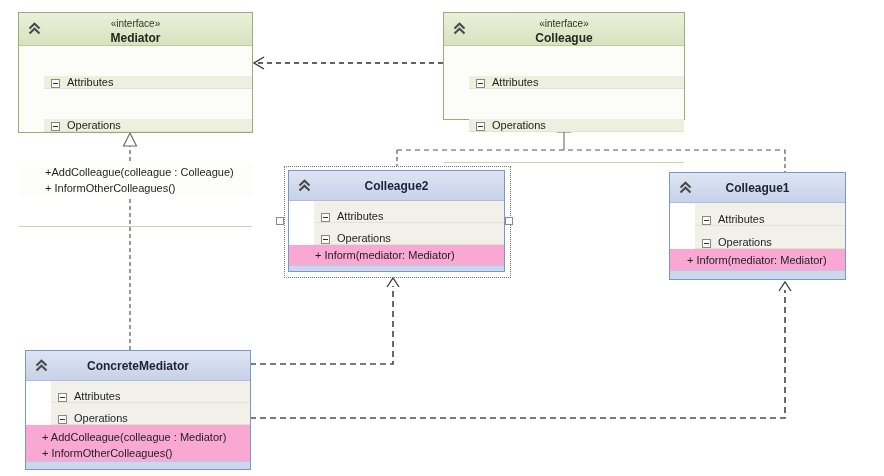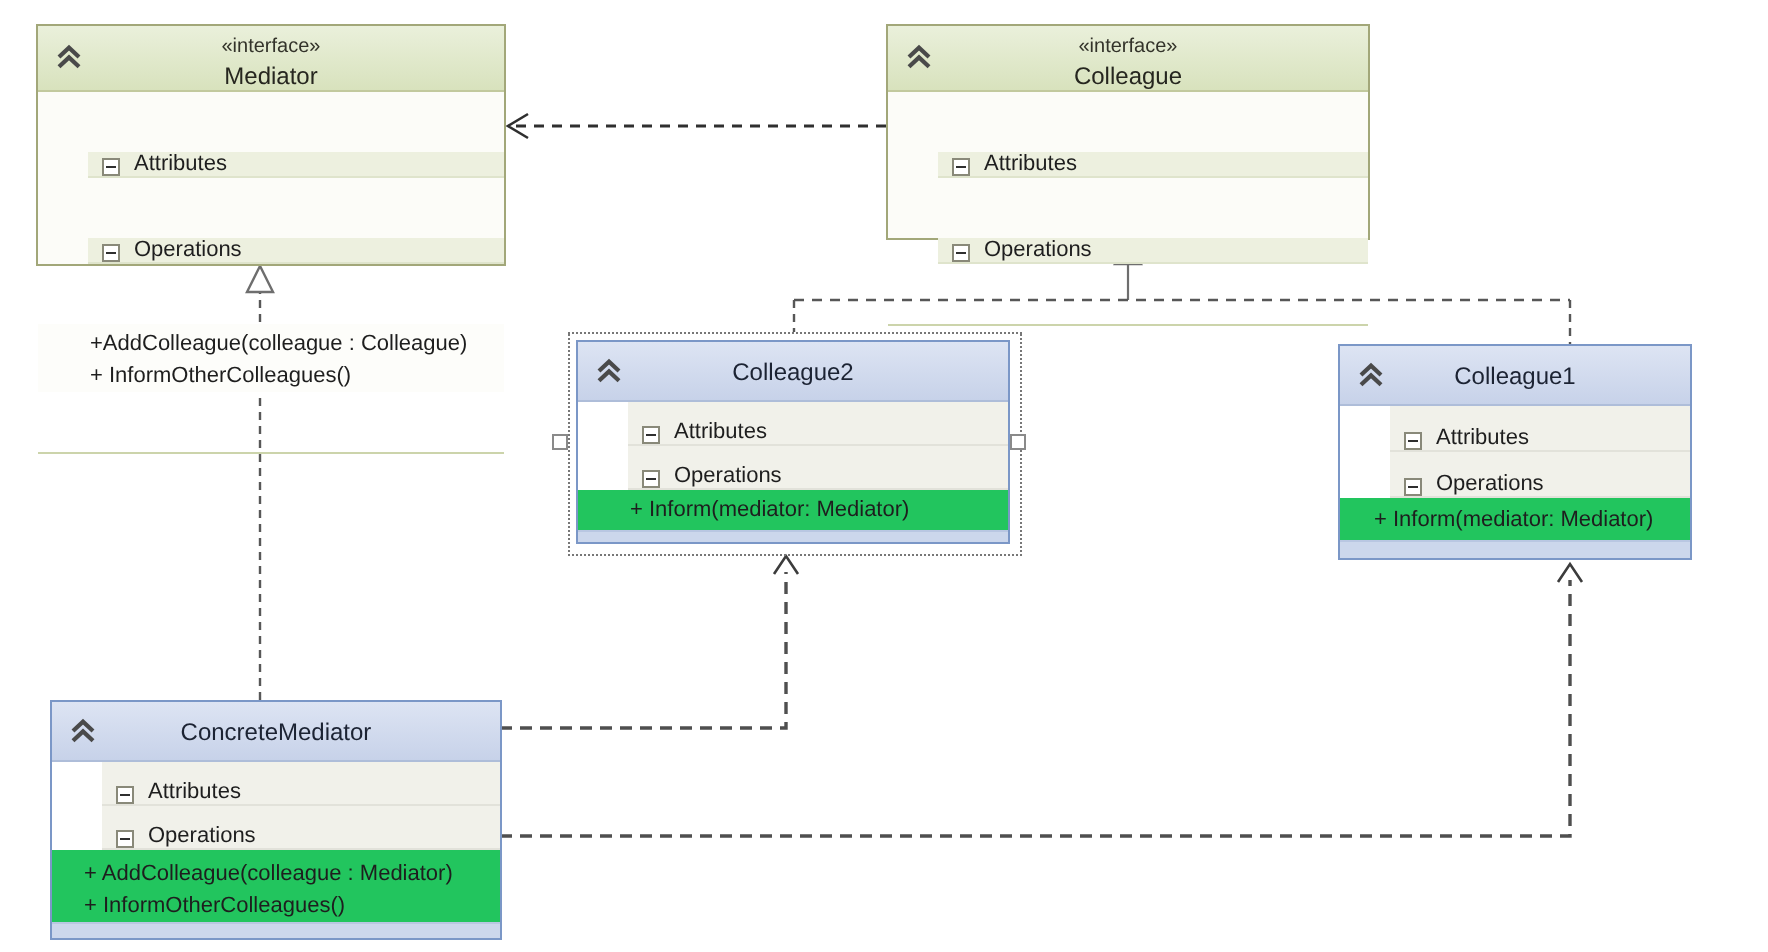--- a/index.html
+++ b/index.html
@@ -11,37 +11,37 @@
 
   
   .uml-box{position:absolute;display:flex;flex-direction:column;box-sizing:border-box;}
   .uml-box.green{border:1px solid #a2a779;background:#fcfcf8;gap:30px;}
   .uml-box.blue{border:1px solid #7b97c7;background:#ffffff;}
 
   .title-area{position:relative;text-align:center;box-sizing:border-box;}
   .green .title-area{background:linear-gradient(#eaf0db,#d8e2bd);border-bottom:1px solid #c2c99e;}
   .blue  .title-area{background:linear-gradient(#dde4f3,#c7d2e9);border-bottom:1px solid #aebdd9;}
   .stereotype{font-size:10px;padding-top:5px;color:#33332a;}
-  .class-title{font-size:12px;font-weight:normal;color:#26261f;padding-top:2px;}
+  .class-title{font-size:12px;font-weight:bold;color:#26261f;padding-top:2px;}
   .blue .class-title{color:#1c2333;}
 
   .chevron{position:absolute;left:8px;top:9px;width:15px;height:13px;cursor:pointer;}
   .chevron svg{display:block;}
 
   .row{display:flex;align-items:flex-end;box-sizing:border-box;margin-left:25px;}
   .green .row{background:#edf0df;border-bottom:1px solid #dfe4cc;}
   .blue  .row{background:#f1f1ea;border-bottom:1px solid #e2e2da;}
   .row-label{font-size:11px;margin-left:7px;}
 
   .expander{display:inline-block;width:9px;height:9px;margin-left:7px;box-sizing:border-box;
             border:1px solid #898979;background:#fff;position:relative;cursor:pointer;}
   .expander::before{content:"";position:absolute;left:1px;right:1px;top:3px;height:1px;background:#2f2f2f;}
 
   .op-list{flex:1;background:#fdfdfa;padding-top:2px;}
-  .blue .op-list{background:#22c55e;}
+  .blue .op-list{background:#f9a8d4;}
   .op{font-size:11px;padding-left:26px;line-height:16px;white-space:nowrap;}
   .green .op{}
 
   .strip{box-sizing:border-box;}
   .green .strip{background:#dce4c2;border-top:1px solid #ccd4ab;}
   .blue  .strip{background:#ccd7ec;border-top:1px solid #b9c7e2;}
 
   
   .selection-rect{position:absolute;border:1px dotted #777;background:transparent;}
   .handle{position:absolute;width:8px;height:8px;background:#fff;border:1px solid #8a8a8a;box-sizing:border-box;}

